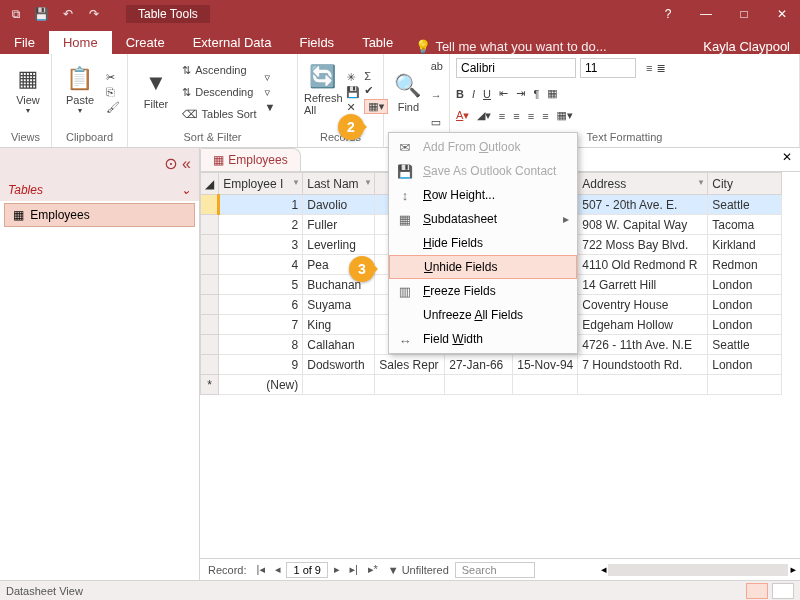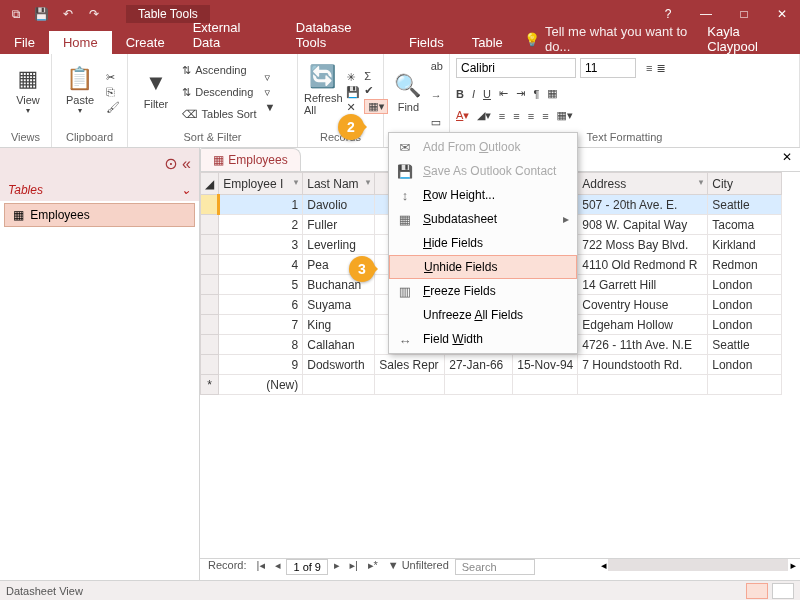--- a/index.html
+++ b/index.html
@@ -55,21 +55,21 @@
 td.num { text-align: right; }
 
 .ctxmenu { position: absolute; left: 388px; top: 132px; width: 190px; background: #fcfcfc; border: 1px solid #c6c6c6; box-shadow: 2px 2px 6px rgba(0,0,0,0.25); z-index: 200; padding: 2px 0; }
 .ctxitem { display: flex; align-items: center; height: 24px; padding: 0 8px; font-size: 12px; gap: 10px; }
 .ctxitem .ci { width: 16px; text-align: center; color: #666; font-size: 13px; }
 .ctxitem.sel { background: #fbe0d7; border: 1px solid #f5a793; }
 .ctxitem.dis { color: #aaa; }
 .ctxitem .arrow { margin-left: auto; color: #666; }
 .ctxitem u { text-decoration: underline; }
 
-.recnav { height: 22px; border-top: 1px solid #d4d4d4; display: flex; align-items: flex-start; font-size: 11px; gap: 2px; padding: 0 4px; background: #fff; }
+.recnav { height: 22px; border-top: 1px solid #d4d4d4; display: flex; align-items: center; font-size: 11px; gap: 2px; padding: 0 4px; background: #fff; }
 .recnav .rn { padding: 0 4px; color: #555; }
 .recnav .rbox { border: 1px solid #ccc; padding: 1px 6px; background: #fff; }
 .recnav .srch { border: 1px solid #ccc; padding: 1px 6px; width: 80px; color: #888; }
 
 .status { height: 20px; background: #f2eeee; border-top: 1px solid #d4d4d4; display: flex; align-items: center; padding: 0 6px; font-size: 11px; color: #555; }
 .status .sbtns { margin-left: auto; display: flex; gap: 4px; }
 .status .sbtn { width: 22px; height: 16px; border: 1px solid #ccc; background: #fff; }
 .status .sbtn.active { background: #fbe0d7; border-color: #f5a793; }
 </style>
 </head>
@@ -89,21 +89,20 @@
     <div class="winbtn">□</div>
     <div class="winbtn">✕</div>
   </div>
 </div>
 
 <div class="tabs">
   <div class="tab">File</div>
   <div class="tab active">Home</div>
   <div class="tab">Create</div>
   <div class="tab">External Data</div>
-  <div class="tab">Database Tools</div>
   <div class="tab">Fields</div>
   <div class="tab">Table</div>
   <div class="tellme">💡 <span>Tell me what you want to do...</span></div>
   <div class="user">Kayla Claypool</div>
 </div>
 
 <div class="ribbon">
   <div class="rgroup" style="width:52px">
     <div class="rbigbtn">
         <span class="ricon">▦</span>

